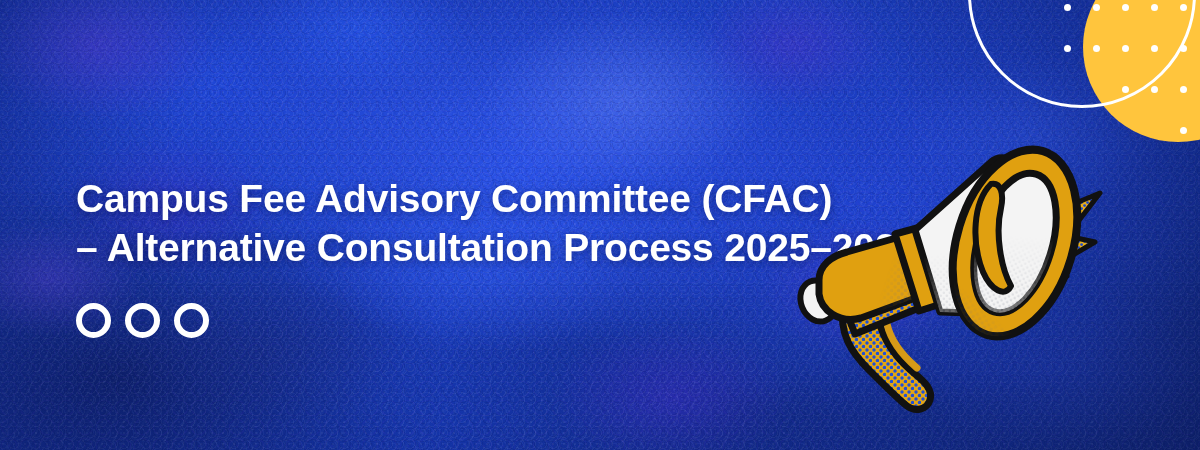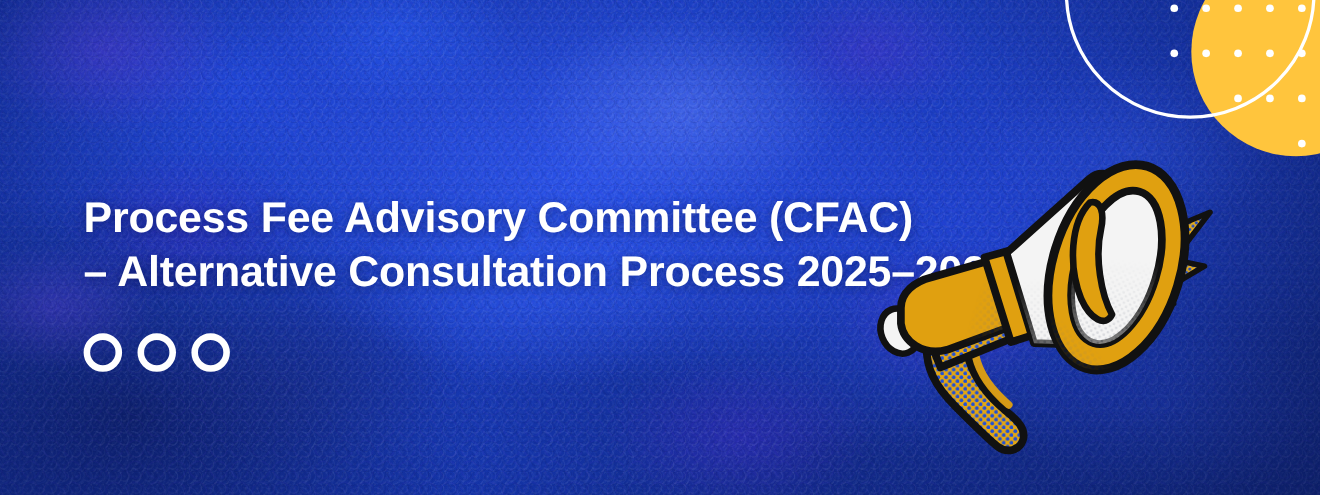--- a/index.html
+++ b/index.html
@@ -139,21 +139,21 @@
       <i style="left: 58px; top: 41px;"></i>
       <i style="left: 87px; top: 41px;"></i>
       <i style="left: 116px; top: 41px;"></i>
       <i style="left: 58px; top: 82px;"></i>
       <i style="left: 87px; top: 82px;"></i>
       <i style="left: 116px; top: 82px;"></i>
       <i style="left: 116px; top: 123px;"></i>
     </div>
 
   <h1 class="headline">
-    <span>Process Fee Advisory Committee (CFAC)</span>
+    <span>Campus Fee Advisory Committee (CFAC)</span>
     <span class="l2">– Alternative Consultation Process 2025–2026</span>
   </h1>
 
   <div class="rings">
     <span></span>
     <span></span>
     <span></span>
   </div>
 
   <div class="megaphone">

